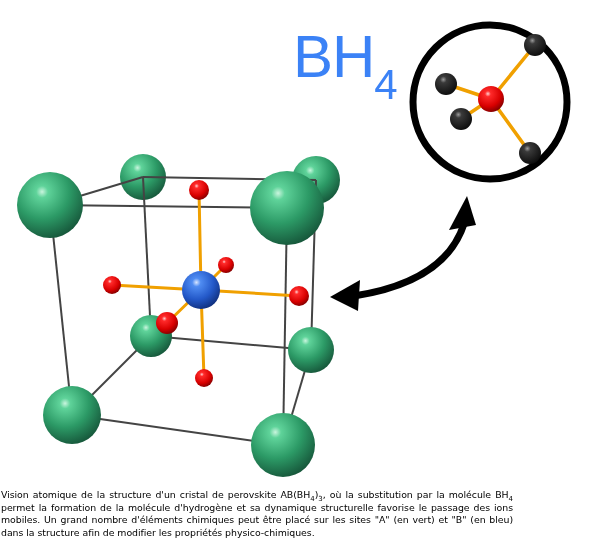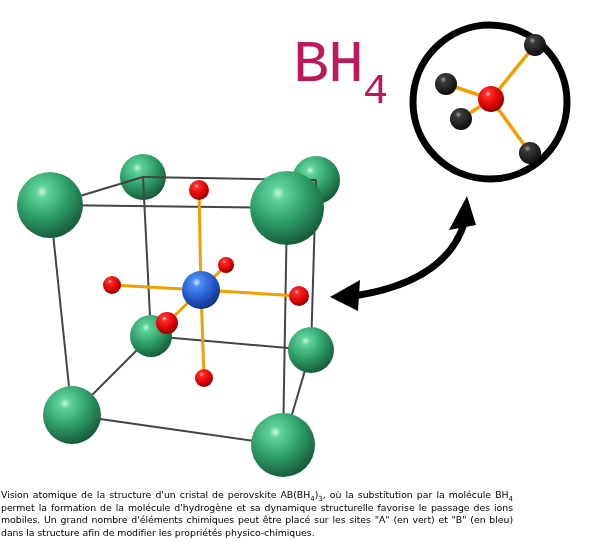--- a/index.html
+++ b/index.html
@@ -1,18 +1,18 @@
 <!DOCTYPE html>
 <html><head>
 <meta charset="utf-8">
 <style>
   html,body{margin:0;padding:0;background:#fff;}
   body{width:602px;height:541px;position:relative;overflow:hidden;font-family:"DejaVu Sans",sans-serif;}
   #figure{position:absolute;left:0;top:0;width:602px;height:485px;}
-  #bh4-label{position:absolute;left:293px;top:22px;font-family:Liberation Mono, monospace;font-size:60px;line-height:87px;color:#be185d;letter-spacing:-1px;}
+  #bh4-label{position:absolute;left:293px;top:22px;font-family:Liberation Sans, sans-serif;font-size:60px;line-height:70px;color:#3b82f6;letter-spacing:-1px;}
   #bh4-label sub{font-size:42px;vertical-align:-22px;}
   #caption{position:absolute;left:1px;top:489px;width:512px;font-family:"DejaVu Sans",sans-serif;font-size:9.4px;line-height:12.6px;color:#000;text-align:justify;letter-spacing:-0.05px;}
   #caption sub{font-size:7px;line-height:0;}
 </style>
 </head>
 <body>
 
 <svg id="figure" viewBox="0 0 602 485" xmlns="http://www.w3.org/2000/svg">
   <defs>
     <radialGradient id="gGreen" cx="0.38" cy="0.3" r="0.75">

